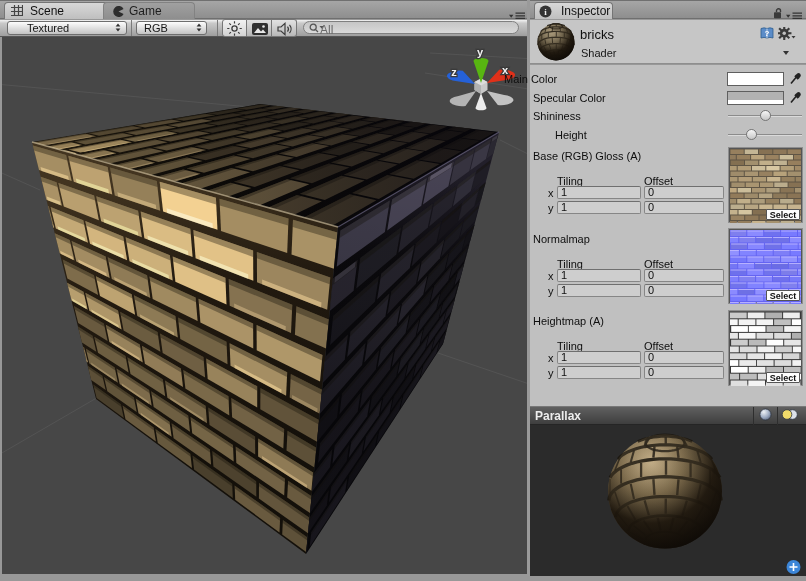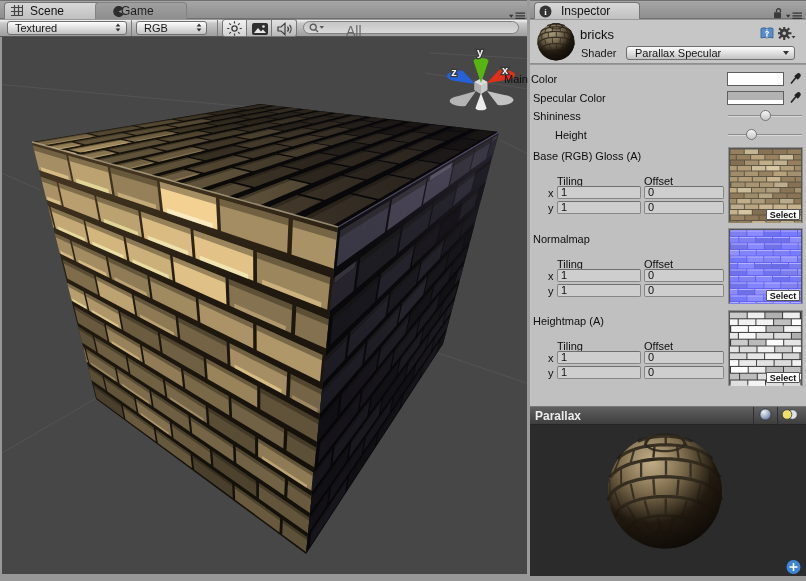--- a/index.html
+++ b/index.html
@@ -17,34 +17,34 @@
 </style></head><body>
 <div id="win">
     <div class="tabbar" style="left:0;width:530px"></div>
     <div class="tab on" style="left:4px;width:104px;padding-left:25px;line-height:16px">Scene</div>
     <svg width="12" height="11" style="position:absolute;left:11px;top:5px" xmlns="http://www.w3.org/2000/svg">
       <g stroke="#444" stroke-width="1.2">
         <path d="M3.5,0 V11 M7.5,0 V11 M11.5,0 V11"></path>
         <path d="M0,2.5 H12 M0,6.5 H12 M0,10.5 H12"></path>
       </g>
     </svg>
-    <div class="tab off" style="left:95px;width:92px;padding-left:25px;line-height:16px">Game</div>
+    <div class="tab off" style="left:103px;width:92px;padding-left:25px;line-height:16px">Game</div>
     <svg width="11" height="11" style="position:absolute;left:113px;top:6px" xmlns="http://www.w3.org/2000/svg">
       <path d="M5.5,5.5 L10.6,3 A5.5,5.5 0 1,0 10.6,8 Z" fill="#2d2d2d"></path>
     </svg>
     <div class="abs" style="left:509px;top:12px">
       <svg width="16" height="8" xmlns="http://www.w3.org/2000/svg">
         <path d="M0,2.8 l4.4,0 -2.2,2.9 z" fill="#333"></path>
         <g stroke="#333" stroke-width="1.3">
           <path d="M6.5,1.2 H16 M6.5,3.8 H16 M6.5,6.4 H16"></path>
         </g>
       </svg>
     </div>
     <div class="toolbar"></div>
-    <div class="popup" style="left:7px;top:21px;width:120px;padding-left:7px">Textured</div>
+    <div class="popup" style="left:7px;top:21px;width:120px;padding-left:19px">Textured</div>
     <div class="abs" style="left:115px;top:23px">
       <svg width="6" height="9" xmlns="http://www.w3.org/2000/svg">
         <path d="M3,0.5 L5.4,3.6 H0.6 Z" fill="#2e2e2e"></path>
         <path d="M3,8.5 L5.4,5.4 H0.6 Z" fill="#2e2e2e"></path>
       </svg>
     </div>
     <div class="abs" style="left:131px;top:20px;width:1px;height:16px;background:#7a7a7a"></div>
     <div class="popup" style="left:136px;top:21px;width:71px;padding-left:7px">RGB</div>
     <div class="abs" style="left:196px;top:23px">
       <svg width="6" height="9" xmlns="http://www.w3.org/2000/svg">
@@ -80,21 +80,21 @@
       </svg>
     </div>
     <div class="abs" style="left:303px;top:21px;width:216px;height:13px;background:linear-gradient(#c6c6c6,#d9d9d9);border:1px solid #808080;border-radius:7px"></div>
     <div class="abs" style="left:309px;top:23px">
       <svg width="16" height="10" xmlns="http://www.w3.org/2000/svg">
         <circle cx="4.2" cy="4.2" r="3" fill="none" stroke="#555" stroke-width="1.3"></circle>
         <path d="M6.4,6.4 L9,9" stroke="#555" stroke-width="1.3"></path>
         <path d="M10.5,3 l4.5,0 -2.25,2.8 z" fill="#555"></path>
       </svg>
     </div>
-    <div class="abs lbl" style="left:346px;top:23px;color:#6a6a6a;font-size:14px">All</div>
+    <div class="abs lbl" style="left:320px;top:23px;color:#6a6a6a;font-size:12px">All</div>
     <svg width="525" height="537" viewBox="2 37 525 537" style="position:absolute;left:2px;top:37px" xmlns="http://www.w3.org/2000/svg">
       <rect x="2" y="37" width="525" height="537" fill="#474747"></rect>
       <line x1="-5" y1="84" x2="250" y2="107" stroke="#5e5e5e" stroke-width="1" opacity="0.55"></line>
       <line x1="500" y1="140" x2="540" y2="160" stroke="#5e5e5e" stroke-width="1" opacity="0.55"></line>
       <line x1="430" y1="53" x2="535" y2="59" stroke="#5e5e5e" stroke-width="1" opacity="0.55"></line>
       <line x1="425" y1="73" x2="535" y2="90" stroke="#5e5e5e" stroke-width="1" opacity="0.55"></line>
       <line x1="-5" y1="457" x2="100" y2="396" stroke="#5e5e5e" stroke-width="1" opacity="0.55"></line>
       <line x1="438" y1="353" x2="535" y2="386" stroke="#5e5e5e" stroke-width="1" opacity="0.55"></line>
       <line x1="-5" y1="170" x2="40" y2="190" stroke="#5e5e5e" stroke-width="1" opacity="0.55"></line>
       <defs>
@@ -626,21 +626,21 @@
       <path d="M474.500000,82.000000 l0,8 l6.5,4 l0,-8.5 Z" fill="#b0b0b0"></path>
       <path d="M481.0,83.0 L488.5,61.0 A7.5,3.1 0 1,0 473.5,61.0 Z" fill="#58b511"></path>
       <path d="M475.0,84.0 L462.8,70.7 A6.0,2.5 0 1,0 457.2,81.3 Z" fill="#2561d8"></path>
       <path d="M487.0,83.0 L504.8,80.3 A6.0,2.5 0 1,0 499.2,69.7 Z" fill="#e03019"></path>
       <text x="480" y="56" font-size="11" font-weight="bold" fill="#f2f2f2" text-anchor="middle" font-family="Liberation Sans, sans-serif" stroke="#3a3a3a" stroke-width="2.6" paint-order="stroke">y</text>
       <text x="454" y="76" font-size="11" font-weight="bold" fill="#f2f2f2" text-anchor="middle" font-family="Liberation Sans, sans-serif" stroke="#3a3a3a" stroke-width="2.6" paint-order="stroke">z</text>
       <text x="505" y="74" font-size="11" font-weight="bold" fill="#f2f2f2" text-anchor="middle" font-family="Liberation Sans, sans-serif" stroke="#3a3a3a" stroke-width="2.6" paint-order="stroke">x</text>
     </svg>
     <div class="abs" style="left:527px;top:0;width:3px;height:576px;background:#9a9a9a"></div>
     <div class="tabbar" style="left:530px;width:276px"></div>
-    <div class="tab on" style="left:534px;width:106px;padding-left:26px;line-height:16px">Inspector</div>
+    <div class="tab on" style="left:534px;width:79px;padding-left:26px;line-height:16px">Inspector</div>
     <div class="abs" style="left:539px;top:5px">
       <svg width="13" height="13" xmlns="http://www.w3.org/2000/svg">
         <circle cx="6.5" cy="6.5" r="6" fill="#333"></circle>
         <text x="6.5" y="10" font-size="9" font-weight="bold" font-family="Liberation Serif, serif" fill="#eee" text-anchor="middle">i</text>
       </svg>
     </div>
     <div class="abs" style="left:773px;top:8px">
       <svg width="10" height="11" xmlns="http://www.w3.org/2000/svg">
         <path d="M3.5,4 V2.8 a2,2 0 0,1 4,0 V4" fill="none" stroke="#3a3a3a" stroke-width="1.4"></path>
         <rect x="1" y="4.2" width="7" height="6" rx="0.8" fill="#3a3a3a"></rect>
@@ -712,21 +712,20 @@
       <line x1="30.6" y1="9.7" x2="29.5" y2="5.8" stroke="#1c1710" stroke-width="1.0" stroke-opacity="0.85"></line>
       <line x1="35.5" y1="12.4" x2="33.9" y2="8.3" stroke="#1c1710" stroke-width="1.0" stroke-opacity="0.85"></line>
       <line x1="12.4" y1="4.1" x2="13.8" y2="1.8" stroke="#1c1710" stroke-width="1.0" stroke-opacity="0.85"></line>
       <line x1="19.3" y1="3.5" x2="19.2" y2="1.3" stroke="#1c1710" stroke-width="1.0" stroke-opacity="0.85"></line>
       <line x1="26.1" y1="4.2" x2="24.6" y2="1.9" stroke="#1c1710" stroke-width="1.0" stroke-opacity="0.85"></line>
       <path d="M19.0,5.9 L17.9,5.9 L16.8,5.8 L15.8,5.6 L14.9,5.3 L14.2,5.0 L13.5,4.6 L13.1,4.2 L12.8,3.7 L12.7,3.2 L12.8,2.8 L13.1,2.3 L13.5,1.9 L14.2,1.5 L14.9,1.2 L15.8,0.9 L16.8,0.7 L17.9,0.6 L19.0,0.6 L20.1,0.6 L21.2,0.7 L22.2,0.9 L23.1,1.2 L23.8,1.5 L24.5,1.9 L24.9,2.3 L25.2,2.8 L25.3,3.2 L25.2,3.7 L24.9,4.2 L24.5,4.6 L23.8,5.0 L23.1,5.3 L22.2,5.6 L21.2,5.8 L20.1,5.9 L19.0,5.9 Z" fill="none" stroke="#1c1710" stroke-width="1.2" stroke-opacity="0.85"></path>
       <circle cx="19.0" cy="19.0" r="18.5" fill="url(#sg152)"></circle>
     </svg>
     <div class="abs" style="left:580px;top:27px;font-size:13px;color:#101010">bricks</div>
     <div class="abs" style="left:581px;top:47px;font-size:11px;color:#161616">Shader</div>
-    <div class="popup" style="left:626px;top:46px;width:169px;padding-left:8px">Parallax Specular</div>
     <div class="abs" style="left:783px;top:51px;width:0;height:0;border-left:3.5px solid transparent;border-right:3.5px solid transparent;border-top:4.5px solid #333"></div>
     <div class="abs" style="left:760px;top:27px">
       <svg width="14" height="13" xmlns="http://www.w3.org/2000/svg">
         <path d="M1,1.5 Q4,0.2 7,1.5 Q10,0.2 13,1.5 V11 Q10,9.8 7,11 Q4,9.8 1,11 Z" fill="#5b8cc8" stroke="#2f5d8e" stroke-width="0.8"></path>
         <path d="M7,1.5 V11" stroke="#d8e4f2" stroke-width="0.8"></path>
         <text x="7" y="9" font-size="8" font-weight="bold" fill="#fff" text-anchor="middle" font-family="Liberation Sans, sans-serif">?</text>
       </svg>
     </div>
     <div class="abs" style="left:778px;top:27px">
       <svg width="18" height="13" xmlns="http://www.w3.org/2000/svg">

